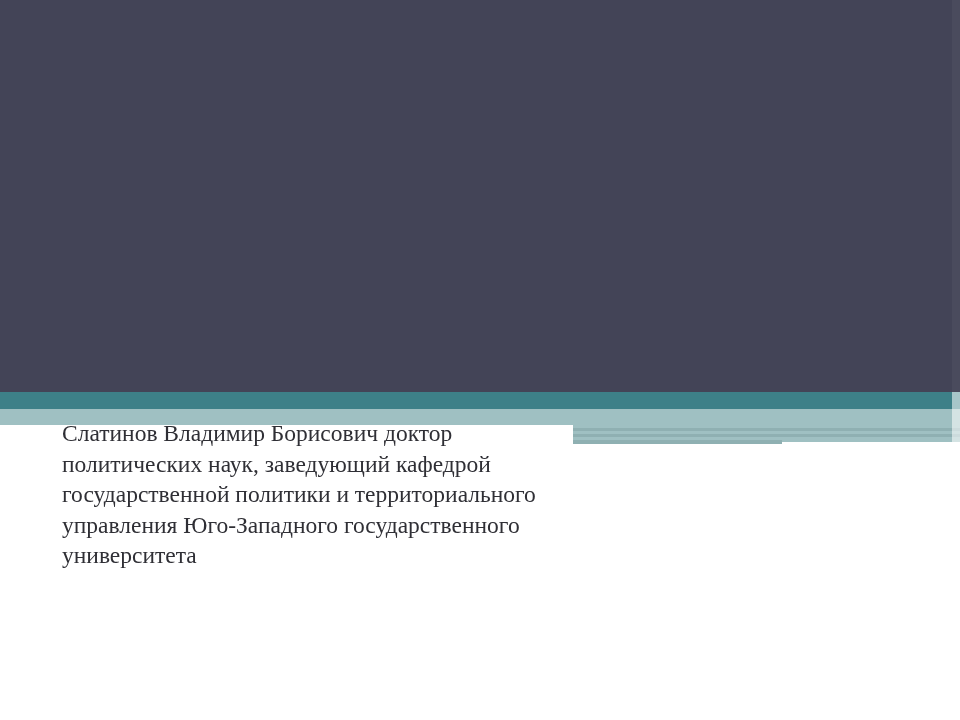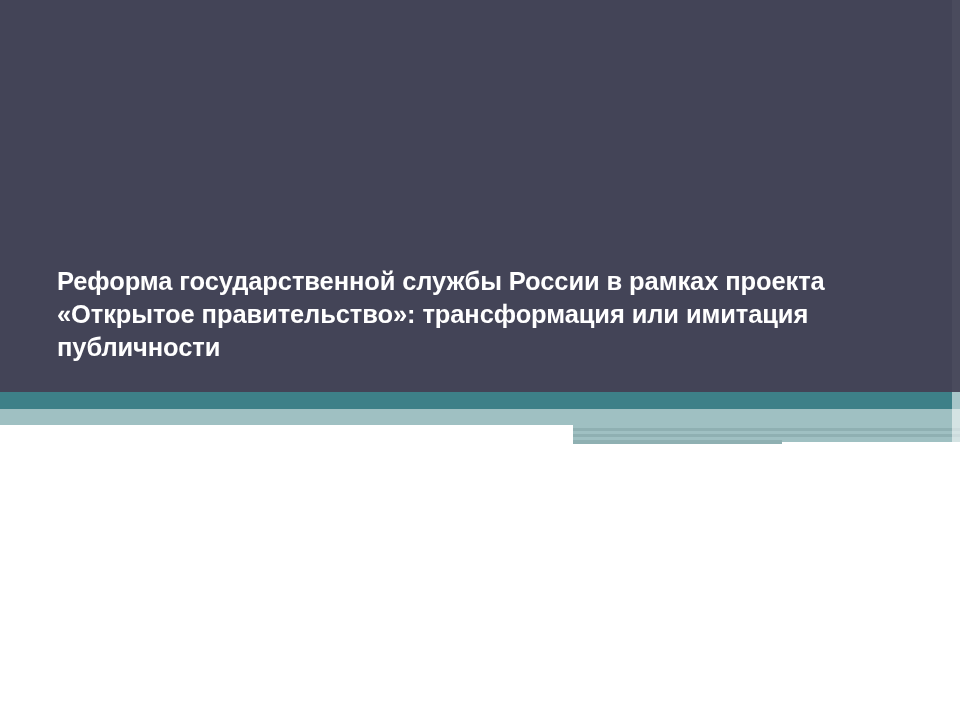--- a/index.html
+++ b/index.html
@@ -145,16 +145,16 @@
   <div class="white-panel"></div>
 
   <div class="stripe stripe-a"></div>
   <div class="stripe stripe-b"></div>
   <div class="stripe stripe-c"></div>
   <div class="stripe stripe-a-ext"></div>
   <div class="stripe stripe-b-ext"></div>
 
   <div class="band-right-edge"></div>
 
-  <h1 class="title">Реформа государственной службы России в рамках проекта «Открытое правительство»: трансформация или имитация публичности</h1>
 
+  <div class="subtitle">Слатинов Владимир Борисович доктор политических наук, заведующий кафедрой государственной политики и территориального управления Юго-Западного государственного университета</div>
 
 </div>
 
 </body></html>

